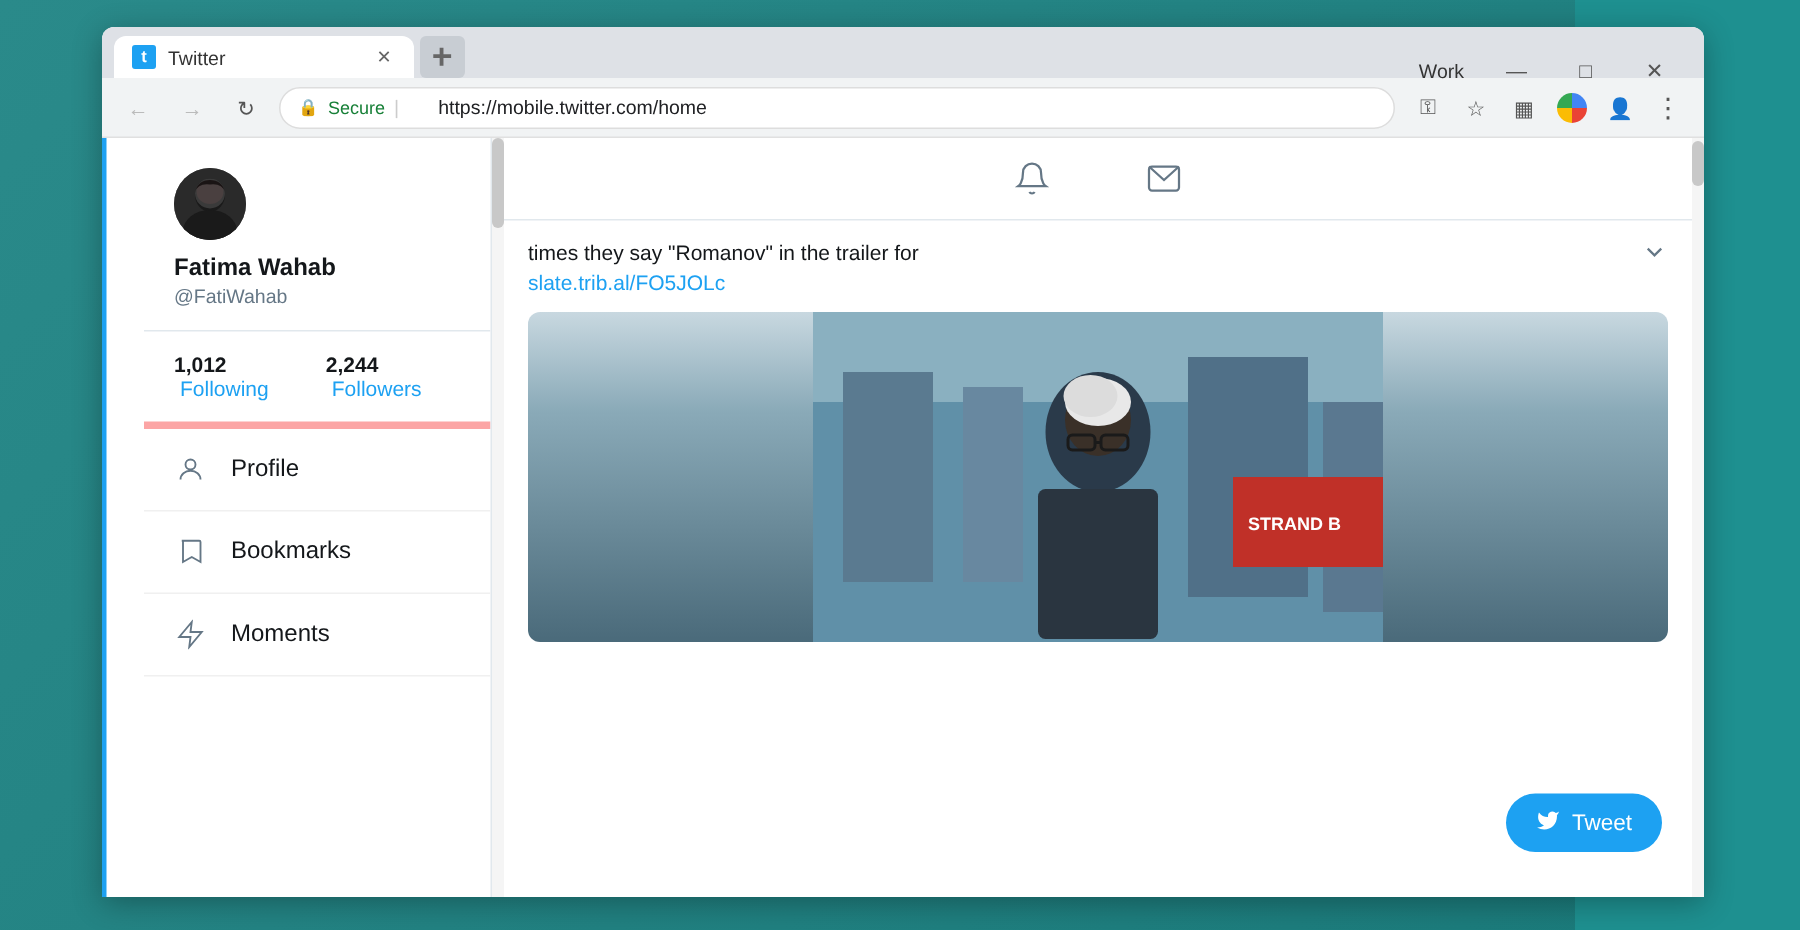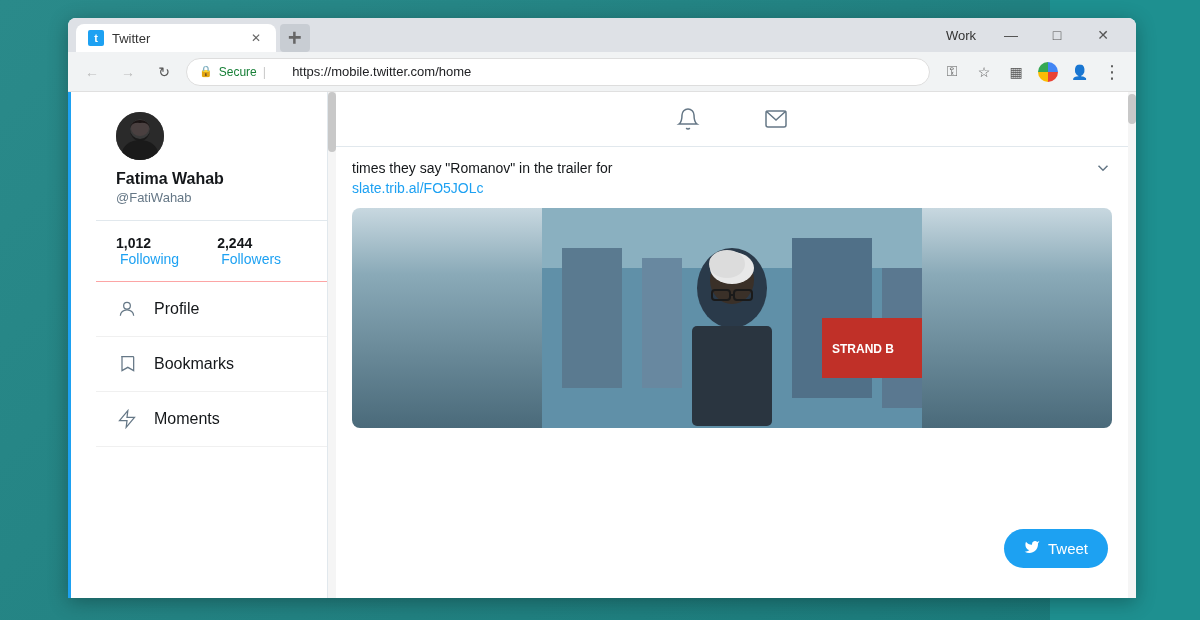--- a/index.html
+++ b/index.html
@@ -32,21 +32,21 @@
     .title-bar {
       height: 34px;
       background: #dee1e6;
       display: flex;
       align-items: stretch;
       position: relative;
     }
 
     .window-title {
       position: absolute;
-      right: 0; top: 0;
+      right: 0; top: 12px;
       display: flex;
       align-items: center;
       height: 100%;
       padding-right: 10px;
       gap: 0;
     }
 
     .win-label {
       font-size: 13px;
       color: #333;
@@ -265,21 +265,21 @@
       font-size: 13px;
       color: #657786;
       margin-top: 2px;
     }
 
     
     .profile-stats {
       display: flex;
       gap: 12px;
       padding: 14px 20px;
-      border-bottom: 1px solid #fca5a5;
+      border-bottom: 5px solid #fca5a5;
       font-size: 14px;
     }
 
     .stat-number {
       font-weight: 700;
       color: #14171a;
     }
 
     .stat-label {
       color: #1da1f2;

